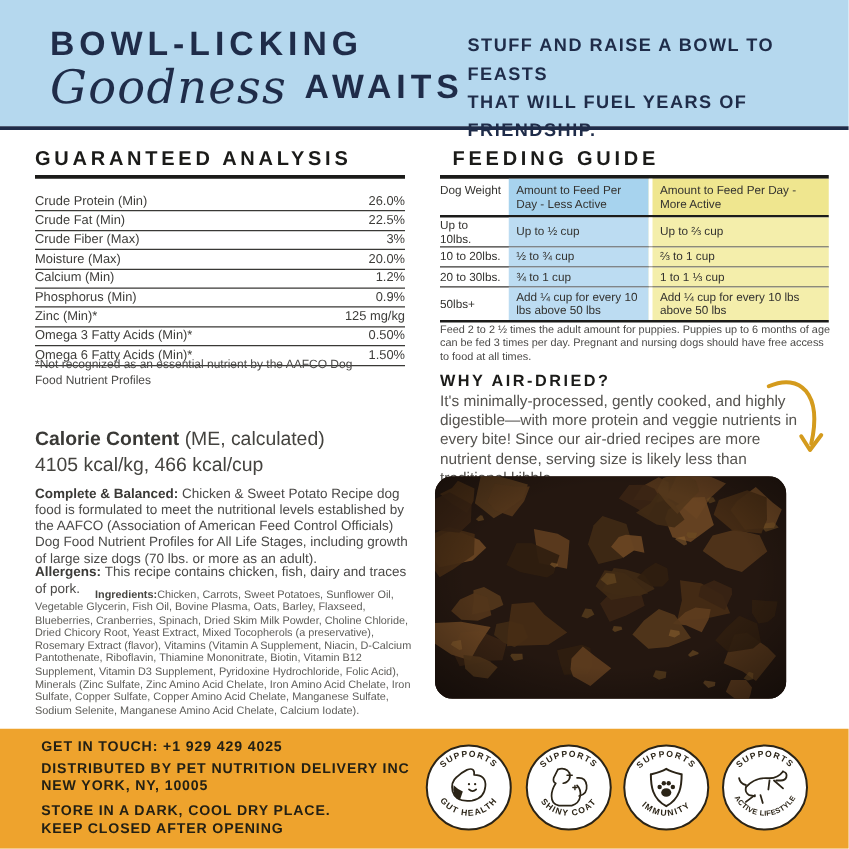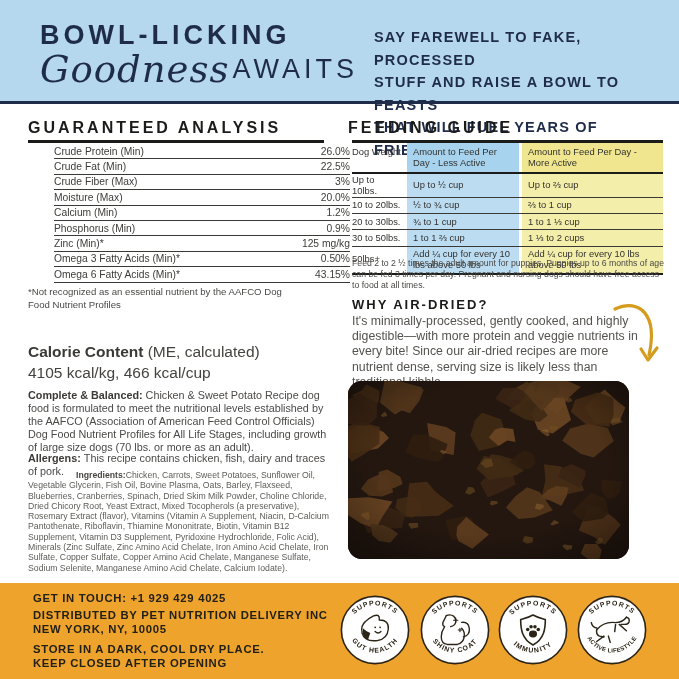--- a/index.html
+++ b/index.html
@@ -20,29 +20,29 @@
   html,body{width:679px;height:679px;background:#ffffff;overflow:hidden;}
   body{font-family:"Liberation Sans", sans-serif;color:var(--body-gray);position:relative;}
   .abs{position:absolute;}
 
   
   .top-band{left:0;top:0;width:679px;height:101px;background:var(--top-band);}
   .top-rule{left:0;top:101px;width:679px;height:3px;background:var(--navy);}
   .brand-line1{left:40px;top:20px;font-size:27px;font-weight:bold;letter-spacing:4px;color:var(--navy);text-align:center;}
   .brand-line2{left:40px;top:48px;color:var(--navy);white-space:nowrap;}
   .brand-script{font-family:"DejaVu Serif", serif;font-style:italic;font-size:37px;letter-spacing:1px;}
-  .brand-suffix{font-size:27px;font-weight:normal;letter-spacing:4px;vertical-align:4px;margin-left:3px;}
+  .brand-suffix{font-size:27px;font-weight:bold;letter-spacing:4px;vertical-align:4px;margin-left:14px;}
   .tagline{left:374px;top:26px;font-size:14.5px;font-weight:bold;letter-spacing:1.2px;line-height:22.5px;color:var(--navy);}
 
   
   .sec-heading{font-size:16px;font-weight:bold;letter-spacing:3px;color:var(--ink);}
   .sec-rule{height:2.5px;background:var(--ink);}
 
   
-  .ga-table{left:28px;top:144px;width:296px;margin-left:26px;}
+  .ga-table{left:28px;top:154px;width:296px;}
   .ga-row{display:flex;justify-content:space-between;align-items:center;height:15.4px;border-bottom:1px solid #3a3936;font-size:10.3px;color:#3d3c39;}
   .ga-row .v{text-align:right;}
   .ga-footnote{left:28px;top:286px;width:268px;font-size:9.6px;line-height:12.5px;color:var(--body-gray);}
 
   .calorie-line1{left:28px;top:343px;font-size:15.5px;color:#44433f;}
   .calorie-line1 b{color:#3a3936;}
   .calorie-line2{left:28px;top:364px;font-size:15.5px;color:#44433f;}
 
   .para{font-size:10.8px;line-height:13px;color:var(--body-gray);}
   .para b{color:#3b3a37;margin-right:3px;}
@@ -90,21 +90,20 @@
   </defs>
 </svg>
 
 <div class="abs top-band"></div>
 <div class="abs top-rule"></div>
 <div class="abs brand-line1">BOWL-LICKING</div>
 <div class="abs brand-line2">
   <span class="brand-script">Goodness</span><span class="brand-suffix">AWAITS</span>
 </div>
 <div class="abs tagline">
-  <div>SAY FAREWELL TO FAKE, PROCESSED</div>
   <div>STUFF AND RAISE A BOWL TO FEASTS</div>
   <div>THAT WILL FUEL YEARS OF FRIENDSHIP.</div>
 </div>
 
 <div class="abs sec-heading" style="left:28px;top:119px;">GUARANTEED ANALYSIS</div>
 <div class="abs sec-rule" style="left:28px;top:140px;width:296px;"></div>
 
 <div class="abs ga-table">
   <div class="ga-row">
       <span>Crude Protein (Min)</span>
@@ -133,35 +132,35 @@
   <div class="ga-row">
       <span>Zinc (Min)*</span>
       <span class="v">125 mg/kg</span>
     </div>
   <div class="ga-row">
       <span>Omega 3 Fatty Acids (Min)*</span>
       <span class="v">0.50%</span>
     </div>
   <div class="ga-row">
       <span>Omega 6 Fatty Acids (Min)*</span>
-      <span class="v">43.15%</span>
+      <span class="v">1.50%</span>
     </div>
 </div>
 <div class="abs ga-footnote">*Not recognized as an essential nutrient by the AAFCO Dog Food Nutrient Profiles</div>
 
 <div class="abs calorie-line1"><b>Calorie Content</b><span> (ME, calculated)</span></div>
 <div class="abs calorie-line2">4105 kcal/kg, 466 kcal/cup</div>
 
 <p class="abs para cb-text"><b>Complete &amp; Balanced:</b><span>Chicken &amp; Sweet Potato Recipe dog food is formulated to meet the nutritional levels established by the AAFCO (Association of American Feed Control Officials) Dog Food Nutrient Profiles for All Life Stages, including growth of large size dogs (70 lbs. or more as an adult).</span></p>
 
 <p class="abs para allergens-text"><b>Allergens:</b><span>This recipe contains chicken, fish, dairy and traces of pork.</span></p>
 
 <p class="abs ingredients-text"><b>Ingredients:</b><span>Chicken, Carrots, Sweet Potatoes, Sunflower Oil, Vegetable Glycerin, Fish Oil, Bovine Plasma, Oats, Barley, Flaxseed, Blueberries, Cranberries, Spinach, Dried Skim Milk Powder, Choline Chloride, Dried Chicory Root, Yeast Extract, Mixed Tocopherols (a preservative), Rosemary Extract (flavor), Vitamins (Vitamin A Supplement, Niacin, D-Calcium Pantothenate, Riboflavin, Thiamine Mononitrate, Biotin, Vitamin B12 Supplement, Vitamin D3 Supplement, Pyridoxine Hydrochloride, Folic Acid), Minerals (Zinc Sulfate, Zinc Amino Acid Chelate, Iron Amino Acid Chelate, Iron Sulfate, Copper Sulfate, Copper Amino Acid Chelate, Manganese Sulfate, Sodium Selenite, Manganese Amino Acid Chelate, Calcium Iodate).</span></p>
 
-<div class="abs sec-heading" style="left:348px;top:119px;">FEEDING GUIDE</div>
+<div class="abs sec-heading" style="left:362px;top:119px;">FEEDING GUIDE</div>
 <div class="abs sec-rule" style="left:352px;top:140px;width:311px;"></div>
 
 <div class="abs fg-table">
   <div class="fg-hrow">
     <div class="c c1">Dog Weight</div>
     <div class="c c2">Amount to Feed Per Day - Less Active</div>
     <div class="c c3">Amount to Feed Per Day - More Active</div>
   </div>
   <div class="fg-row">
     <div class="c c1">Up to 10lbs.</div>
@@ -170,25 +169,20 @@
   </div>
   <div class="fg-row">
     <div class="c c1">10 to 20lbs.</div>
     <div class="c c2">½ to ¾ cup</div>
     <div class="c c3">⅔ to 1 cup</div>
   </div>
   <div class="fg-row">
     <div class="c c1">20 to 30lbs.</div>
     <div class="c c2">¾ to 1 cup</div>
     <div class="c c3">1 to 1 ⅓ cup</div>
-  </div>
-  <div class="fg-row">
-    <div class="c c1">30 to 50lbs.</div>
-    <div class="c c2">1 to 1 ⅔ cup</div>
-    <div class="c c3">1 ⅓ to 2 cups</div>
   </div>
   <div class="fg-row">
     <div class="c c1">50lbs+</div>
     <div class="c c2">Add ¼ cup for every 10 lbs above 50 lbs</div>
     <div class="c c3">Add ¼ cup for every 10 lbs above 50 lbs</div>
   </div>
 </div>
 <div class="abs fg-footnote">Feed 2 to 2 ½ times the adult amount for puppies. Puppies up to 6 months of age can be fed 3 times per day. Pregnant and nursing dogs should have free access to food at all times.</div>
 
 <div class="abs wad-heading">WHY AIR-DRIED?</div>

